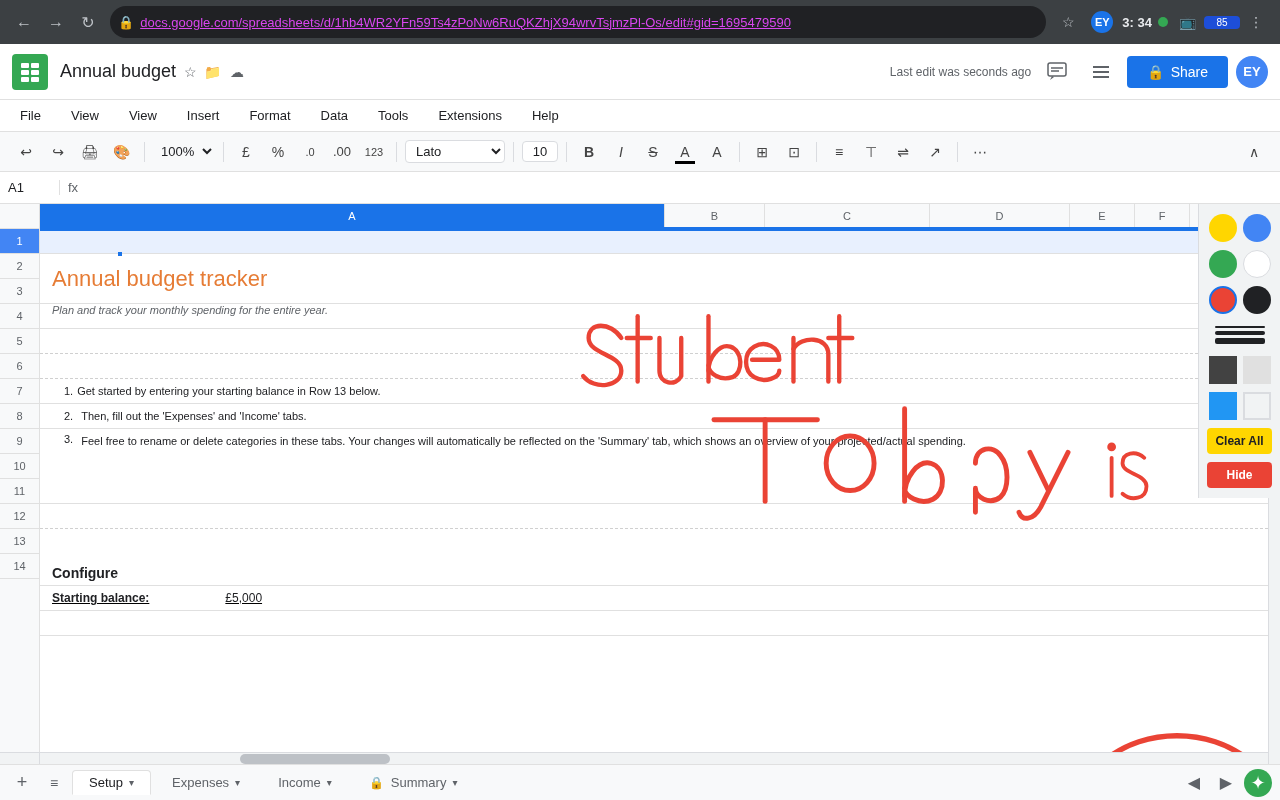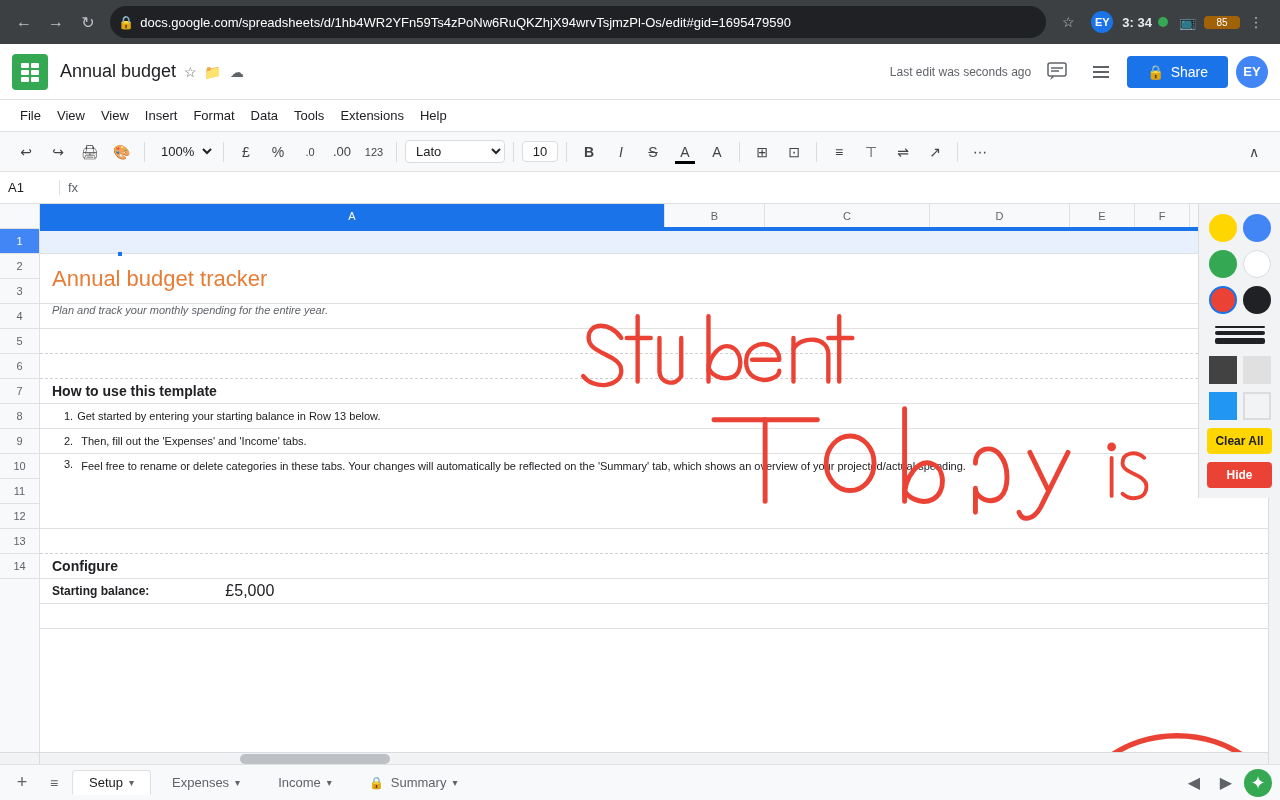--- a/index.html
+++ b/index.html
@@ -19,21 +19,21 @@
       width: 28px; height: 28px; border-radius: 50%; border: none;
       background: transparent; color: #bdc1c6; cursor: pointer;
       display: flex; align-items: center; justify-content: center;
       font-size: 16px;
     }
     .address-bar-container {
       flex: 1; display: flex; align-items: center;
       background: #202124; border-radius: 20px; padding: 0 8px;
       height: 32px; gap: 6px;
     }
-    .url-text { color: #ffffff; font-size: 13px; flex: 1; }
+    .url-text { color: #d946ef; font-size: 13px; flex: 1; text-decoration: underline; }
     .browser-actions { display: flex; gap: 6px; align-items: center; }
     .browser-icon-btn {
       width: 28px; height: 28px; border: none; background: transparent;
       color: #bdc1c6; cursor: pointer; border-radius: 50%;
       display: flex; align-items: center; justify-content: center; font-size: 14px;
     }
     .clock { color: #e8eaed; font-size: 13px; font-weight: bold; }
     .green-dot { width: 10px; height: 10px; border-radius: 50%; background: #34a853; }
 
     
@@ -62,21 +62,21 @@
       background: #1a73e8; color: white; border: none; border-radius: 4px;
       padding: 8px 20px; font-size: 14px; cursor: pointer; display: flex; align-items: center; gap: 6px;
     }
     .user-avatar {
       width: 32px; height: 32px; border-radius: 50%; background: #4285f4;
       color: white; display: flex; align-items: center; justify-content: center; font-size: 13px; font-weight: bold;
     }
 
     
     .menu-bar {
-      background: white; padding: 2px 12px; display: flex; gap: 0;
+      background: white; padding: 2px 12px; display: flex; gap: 14px;
       border-bottom: 1px solid #e0e0e0; height: 32px; align-items: center;
     }
     .menu-item {
       padding: 4px 8px; font-size: 13px; color: #202124; cursor: pointer;
       border-radius: 4px;
     }
 
     
     .toolbar {
       background: #f8f9fa; border-bottom: 1px solid #e0e0e0;
@@ -229,21 +229,21 @@
   </div>
   <div class="browser-actions">
     <button class="browser-icon-btn">☆</button>
     <button class="browser-icon-btn">
       <span style="background:#1a73e8; color:white; border-radius:50%; width:22px; height:22px; display:flex; align-items:center; justify-content:center; font-size:11px; font-weight:bold;">EY</span>
     </button>
     <span class="clock">3:  34</span>
     <span class="green-dot"></span>
     <button class="browser-icon-btn">📺</button>
     <button class="browser-icon-btn">
-      <span style="background:#a16207; color:white; border-radius:4px; padding:1px 12px; font-size:10px;">85</span>
+      <span style="background:#1d4ed8; color:white; border-radius:4px; padding:1px 12px; font-size:10px;">85</span>
     </button>
     <button class="browser-icon-btn">⋮</button>
   </div>
 </div>
 
 <div class="sheets-app">
 
   <div class="app-header">
     <div class="app-logo">
       <svg width="28" height="28" viewBox="0 0 28 28">
@@ -400,48 +400,45 @@
           </div>
 
           <div style="height:25px; border-bottom:1px solid #e0e0e0; display:flex; align-items:flex-start; padding-left:12px;">
             <span style="color:#5f6368; font-size:11px; font-style:italic;">Plan and track your monthly spending for the entire year.</span>
           </div>
 
           <div style="height:25px; border-bottom:1px dashed #d0d0d0;"></div>
 
           <div style="height:25px; border-bottom:1px dashed #d0d0d0;"></div>
 
-          <div style="height:25px; border-bottom:1px solid #e0e0e0; display:flex; align-items:center; padding-left:12px;">
-            <span style="font-size:14px; font-weight:bold; color:#202124;">How to use this template</span>
-          </div>
 
           <div style="height:25px; border-bottom:1px solid #e0e0e0; display:flex; align-items:center; padding-left:24px;">
             <span style="font-size:11px; color:#202124;">1.</span>
             <span style="font-size:11px; color:#202124; margin-left:4px;">Get started by entering your starting balance in Row 13 below.</span>
           </div>
 
           <div style="height:25px; border-bottom:1px solid #e0e0e0; display:flex; align-items:center; padding-left:24px;">
             <span style="font-size:11px; color:#202124;">2.</span>
             <span style="font-size:11px; color:#202124; margin-left:8px;">Then, fill out the 'Expenses' and 'Income' tabs.</span>
           </div>
 
           <div style="height:75px; border-bottom:1px solid #e0e0e0; display:flex; align-items:flex-start; padding:4px 24px;">
             <span style="font-size:11px; color:#202124; flex-shrink:0;">3.</span>
             <span style="font-size:11px; color:#202124; margin-left:8px; line-height:1.5;">Feel free to rename or delete categories in these tabs. Your changes will automatically be reflected on the 'Summary' tab, which shows an overview of your projected/actual spending.</span>
           </div>
 
           <div style="height:25px; border-bottom:1px dashed #d0d0d0;"></div>
 
-          <div style="height:25px; border-bottom:1px solid #e0e0e0; display:flex; align-items:center; padding-left:12px;">
+          <div style="height:25px; border-bottom:1px solid #e0e0e0; display:flex; align-items:center; padding-left:12px;margin-top:32px;">
             <span style="font-size:14px; font-weight:bold; color:#202124;">Configure</span>
           </div>
 
-          <div style="height:25px; border-bottom:1px solid #e0e0e0; display:flex; align-items:center; padding-left:12px; gap:60px;">
+          <div style="height:25px; border-bottom:1px solid #e0e0e0; display:flex; align-items:center; padding-left:12px; gap:60px;text-decoration:underline;">
             <span style="font-size:12px; font-weight:bold; color:#202124;">Starting balance:</span>
-            <span style="font-size:16px; color:#202124; margin-left:16px;">£5,000</span>
+            <span style="font-size:12px; color:#202124; margin-left:16px;">£5,000</span>
           </div>
 
           <div style="height:25px; border-bottom:1px solid #e0e0e0;"></div>
 
           <svg class="drawing-overlay" viewBox="0 0 1100 480" xmlns="http://www.w3.org/2000/svg">
 
             <g stroke="#ea4335" stroke-width="4" fill="none" stroke-linecap="round" stroke-linejoin="round">
 
               <path d="M520 100 C510 85 490 85 490 100 C490 115 520 115 520 130 C520 145 495 148 485 135"></path>
 

